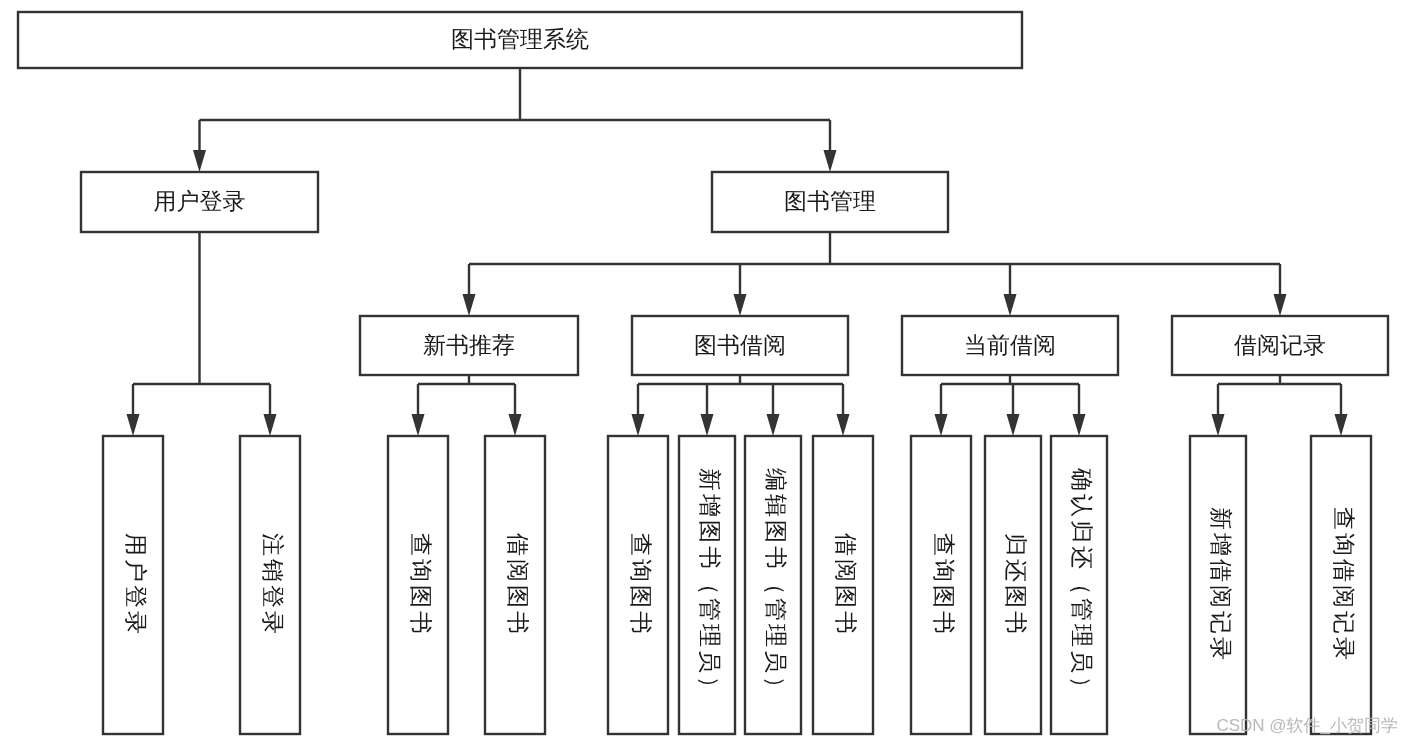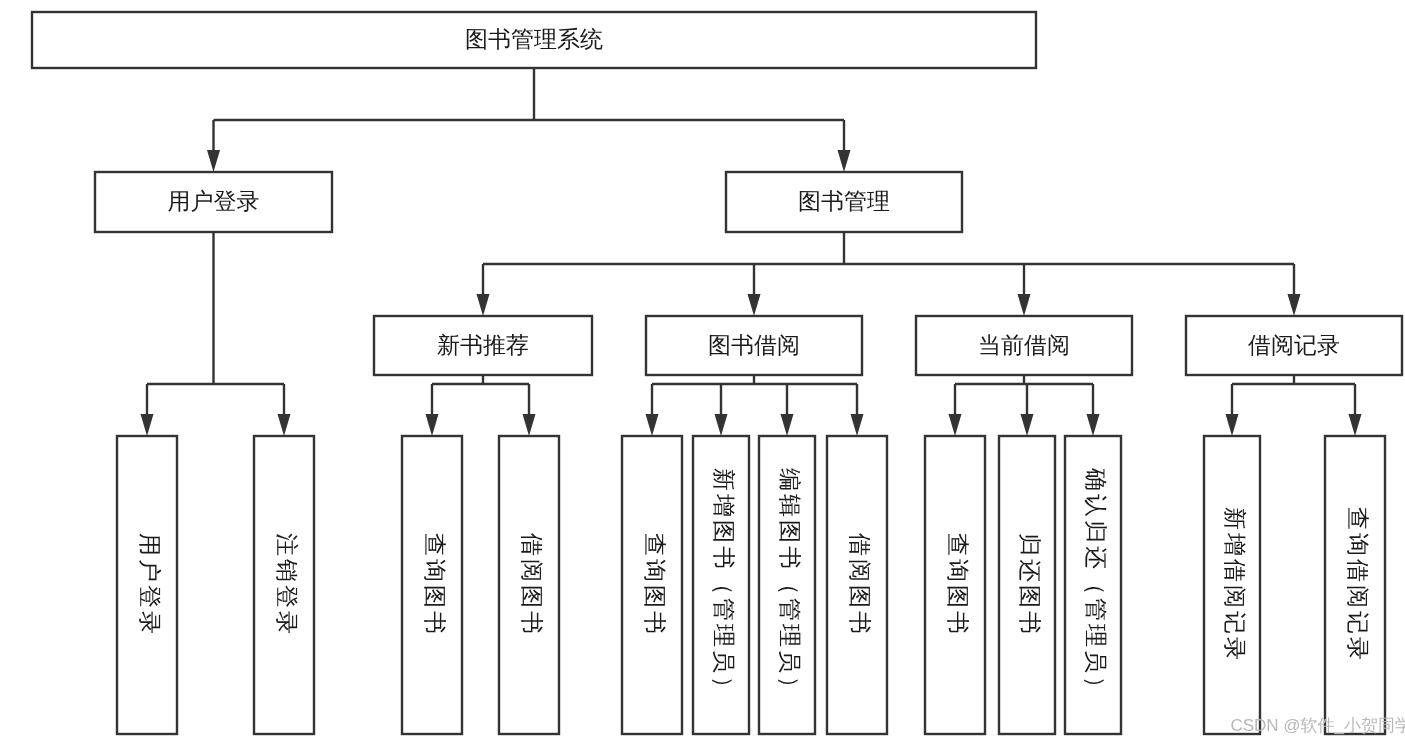--- a/index.html
+++ b/index.html
@@ -9,21 +9,21 @@
   }
   body {
     width: 1405px;
     height: 747px;
     font-family: "Liberation Sans", sans-serif;
     overflow: hidden;
     position: relative;
   }
   #chart-root {
     position: absolute;
-    left: 14px;
+    left: 0;
     top: 0;
     width: 1215px;
     height: 747px;
   }
   .node-box {
     fill: #ffffff;
     stroke: #333333;
     stroke-width: 2.4;
   }
   .node-label {

